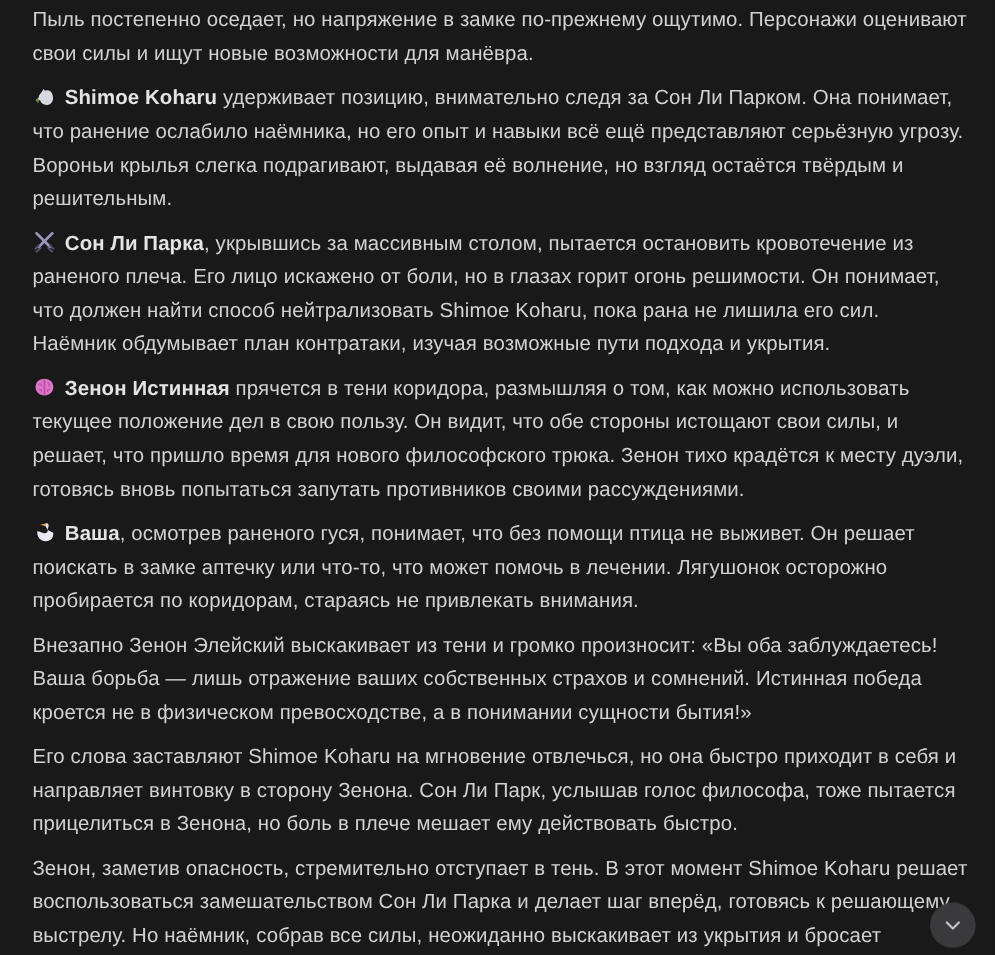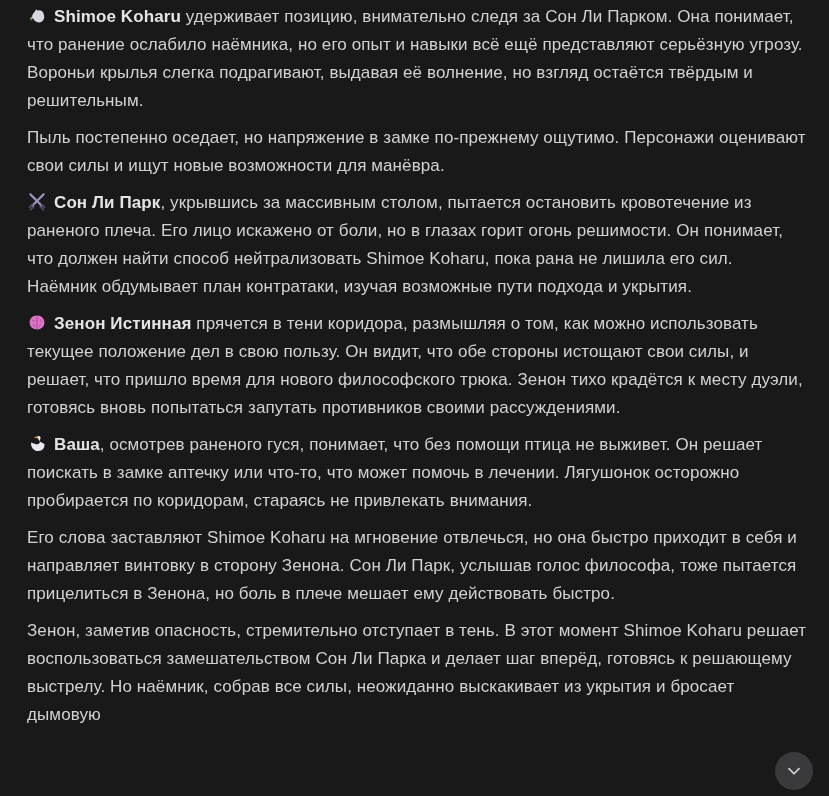--- a/index.html
+++ b/index.html
@@ -44,48 +44,49 @@
     align-items: center;
     justify-content: center;
   }
   .scroll-btn svg { display: block; }
 </style>
 </head>
 <body>
 
 <div class="story">
 
+  <p><span>Пыль постепенно оседает, но напряжение в замке по-прежнему ощутимо. Персонажи оценивают свои силы и ищут новые возможности для манёвра.</span></p>
+
   <p><span class="emoji"><svg viewBox="0 0 20 20">
           <path d="M9.2 3.2 L14.6 8.6 L5.4 9.6 Z" fill="#c9c7d2"></path>
           <path d="M12.6 4.2 C8.2 4.6 5.6 7.4 5.2 10.4 L3.2 12.2 L6.4 12.6 C7.2 15.2 9.6 16.6 12.2 16.4 C15.6 16.1 17.4 13.4 17.2 10.2 C17 6.8 15.4 4.4 12.6 4.2 Z" fill="#d9d7e0"></path>
           <path d="M3 11.4 L5.8 12 L5 14.6 C3.4 14.4 2.6 12.6 3 11.4 Z" fill="#5f8f3e"></path>
         </svg></span><strong>Shimoe Koharu</strong><span> удерживает позицию, внимательно следя за Сон Ли Парком. Она понимает, что ранение ослабило наёмника, но его опыт и навыки всё ещё представляют серьёзную угрозу. Вороньи крылья слегка подрагивают, выдавая её волнение, но взгляд остаётся твёрдым и решительным.</span></p>
-
-  <p><span>Пыль постепенно оседает, но напряжение в замке по-прежнему ощутимо. Персонажи оценивают свои силы и ищут новые возможности для манёвра.</span></p>
 
   <p><span class="emoji"><svg viewBox="0 0 20 20">
           <path d="M3.4 2.4 L14.8 13.8" stroke="#9d93bb" stroke-width="2.2" stroke-linecap="round"></path>
           <path d="M16.6 2.4 L5.2 13.8" stroke="#9d93bb" stroke-width="2.2" stroke-linecap="round"></path>
           <path d="M13.2 14.6 L16.4 17.6" stroke="#55496d" stroke-width="1.8" stroke-linecap="round"></path>
           <path d="M14.8 12.6 L17.6 15.4" stroke="#55496d" stroke-width="1.6" stroke-linecap="round"></path>
           <path d="M6.8 14.6 L3.6 17.6" stroke="#55496d" stroke-width="1.8" stroke-linecap="round"></path>
           <path d="M5.2 12.6 L2.4 15.4" stroke="#55496d" stroke-width="1.6" stroke-linecap="round"></path>
-        </svg></span><strong>Сон Ли Парк</strong><span>, укрывшись за массивным столом, пытается остановить кровотечение из раненого плеча. Его лицо искажено от боли, но в глазах горит огонь решимости. Он понимает, что должен найти способ нейтрализовать Shimoe Koharu, пока рана не лишила его сил. Наёмник обдумывает план контратаки, изучая возможные пути подхода и укрытия.</span></p>
+        </svg></span><strong>Сон Ли Парка</strong><span>, укрывшись за массивным столом, пытается остановить кровотечение из раненого плеча. Его лицо искажено от боли, но в глазах горит огонь решимости. Он понимает, что должен найти способ нейтрализовать Shimoe Koharu, пока рана не лишила его сил. Наёмник обдумывает план контратаки, изучая возможные пути подхода и укрытия.</span></p>
 
   <p><span class="emoji"><svg viewBox="0 0 20 20">
           <path d="M10 2.6 C5.2 2.6 2.6 6 2.6 9.6 C2.6 13.6 5.6 16.6 10 16.6 C14.4 16.6 17.4 13.6 17.4 9.6 C17.4 6 14.8 2.6 10 2.6 Z" fill="#de74c8"></path>
           <path d="M10 3.2 V16" stroke="#b84fa4" stroke-width="1.3"></path>
           <path d="M5 7.4 C6.4 6.4 7.8 7.2 7.4 9 M12.6 6 C14 6.6 14.6 8 13.6 9.4 M5.6 11.8 C7 11.4 8 12.4 7.4 13.8 M14.4 11.4 C13 11.2 12.2 12.2 12.8 13.6" stroke="#b84fa4" stroke-width="1" fill="none"></path>
         </svg></span><strong>Зенон Истинная</strong><span> прячется в тени коридора, размышляя о том, как можно использовать текущее положение дел в свою пользу. Он видит, что обе стороны истощают свои силы, и решает, что пришло время для нового философского трюка. Зенон тихо крадётся к месту дуэли, готовясь вновь попытаться запутать противников своими рассуждениями.</span></p>
 
   <p><span class="emoji"><svg viewBox="0 0 20 20">
           <path d="M10.4 3.4 C10.2 1.8 12.8 1.4 13.4 3 C14 4.6 12.6 5.8 12.8 7.6 C13 9.8 11 10.8 9 10.2 L4.2 8.4 C3.4 12 6 17 11.2 17 C15.6 17 17.8 13.8 17.4 10 L12.8 7.6" fill="#e9e7f2"></path>
           <path d="M10.9 2.2 L6.6 3.3 L10.9 4.5 Z" fill="#f6a13c"></path>
         </svg></span><strong>Ваша</strong><span>, осмотрев раненого гуся, понимает, что без помощи птица не выживет. Он решает поискать в замке аптечку или что-то, что может помочь в лечении. Лягушонок осторожно пробирается по коридорам, стараясь не привлекать внимания.</span></p>
 
+  <p><span>Внезапно Зенон Элейский выскакивает из тени и громко произносит: «Вы оба заблуждаетесь! Ваша борьба — лишь отражение ваших собственных страхов и сомнений. Истинная победа кроется не в физическом превосходстве, а в понимании сущности бытия!»</span></p>
 
   <p><span>Его слова заставляют Shimoe Koharu на мгновение отвлечься, но она быстро приходит в себя и направляет винтовку в сторону Зенона. Сон Ли Парк, услышав голос философа, тоже пытается прицелиться в Зенона, но боль в плече мешает ему действовать быстро.</span></p>
 
   <p><span>Зенон, заметив опасность, стремительно отступает в тень. В этот момент Shimoe Koharu решает воспользоваться замешательством Сон Ли Парка и делает шаг вперёд, готовясь к решающему выстрелу. Но наёмник, собрав все силы, неожиданно выскакивает из укрытия и бросает дымовую</span></p>
 
 </div>
 
 <button class="scroll-btn">
   <span>
       <svg width="22" height="22" viewBox="0 0 24 24">

